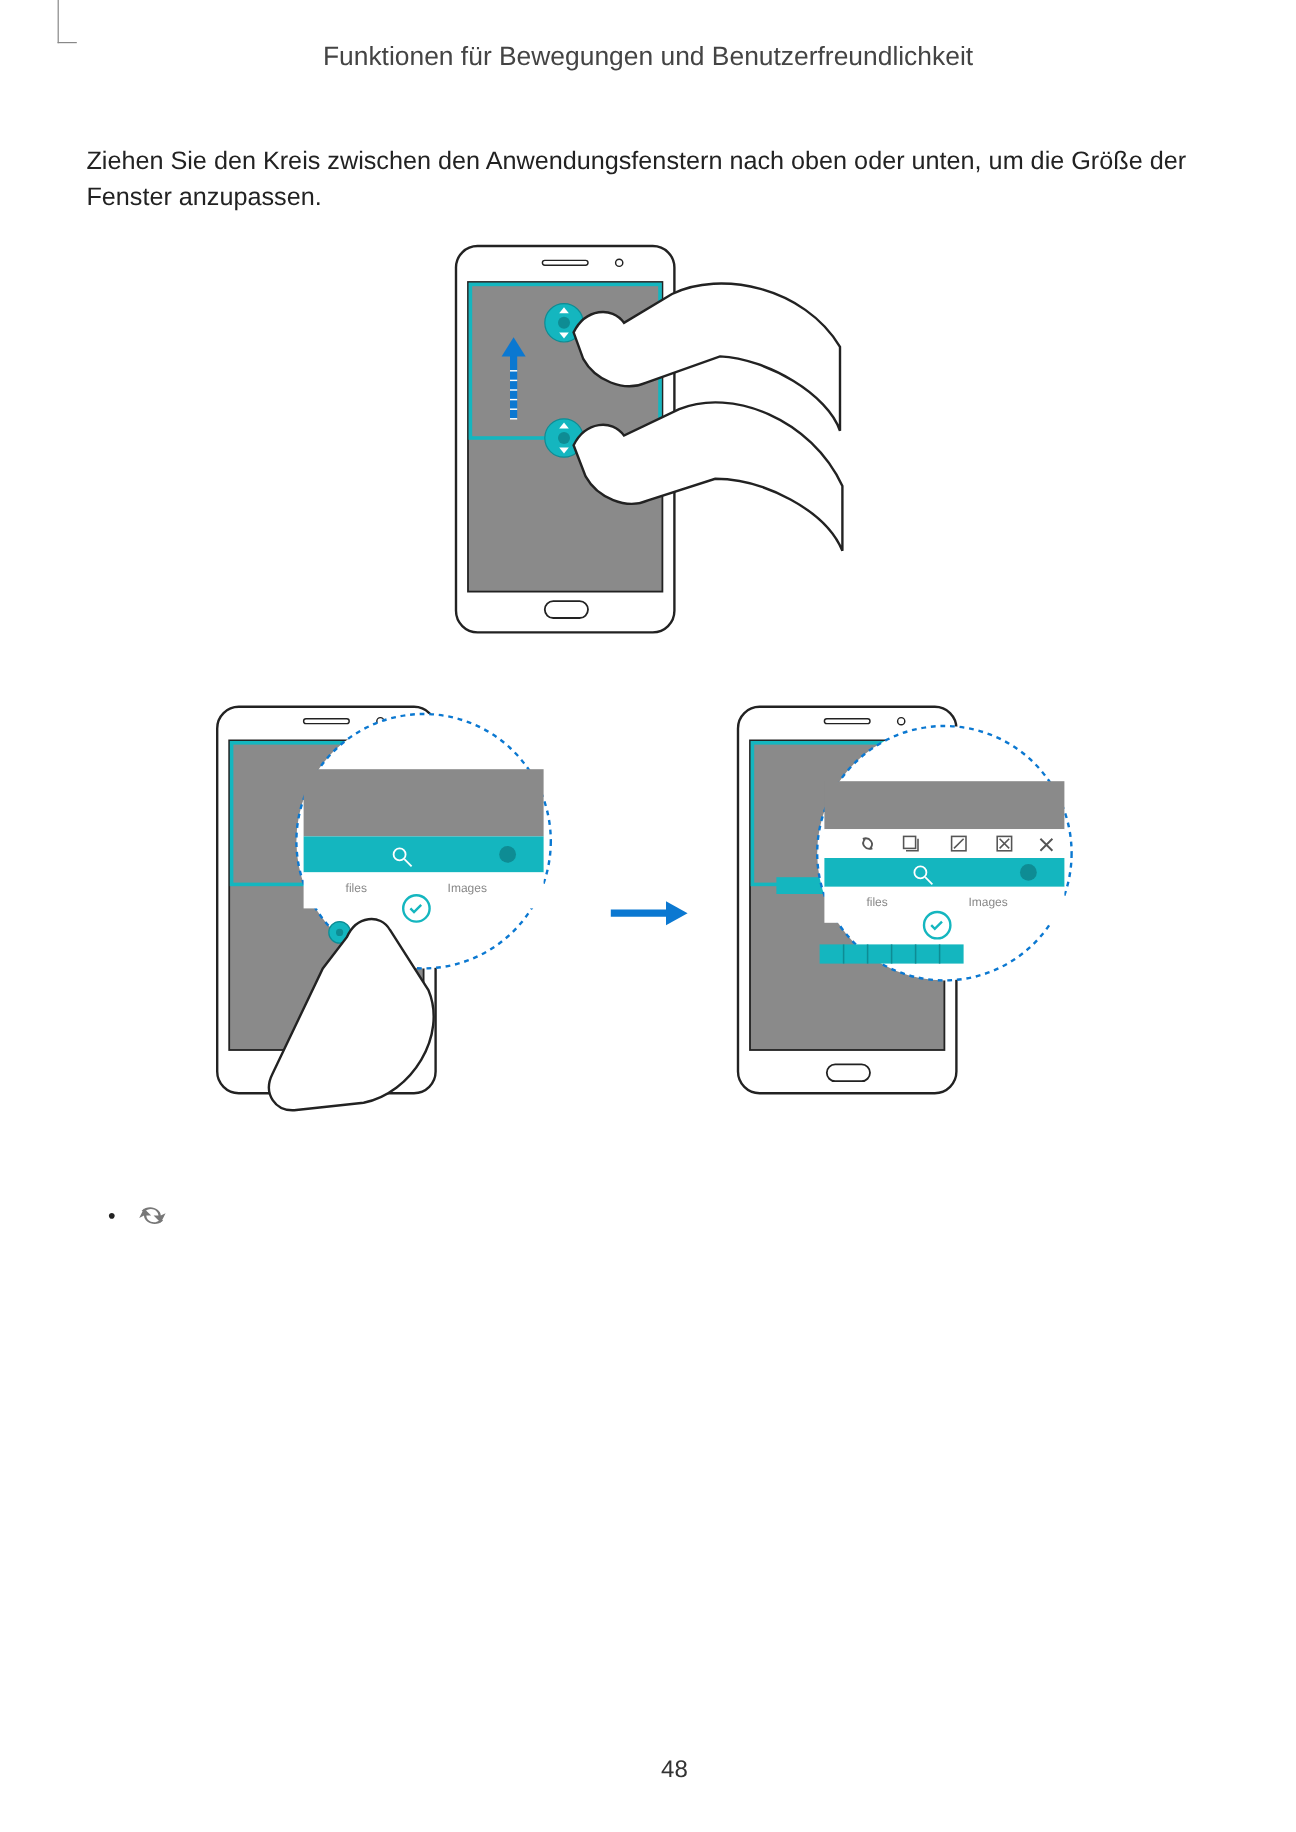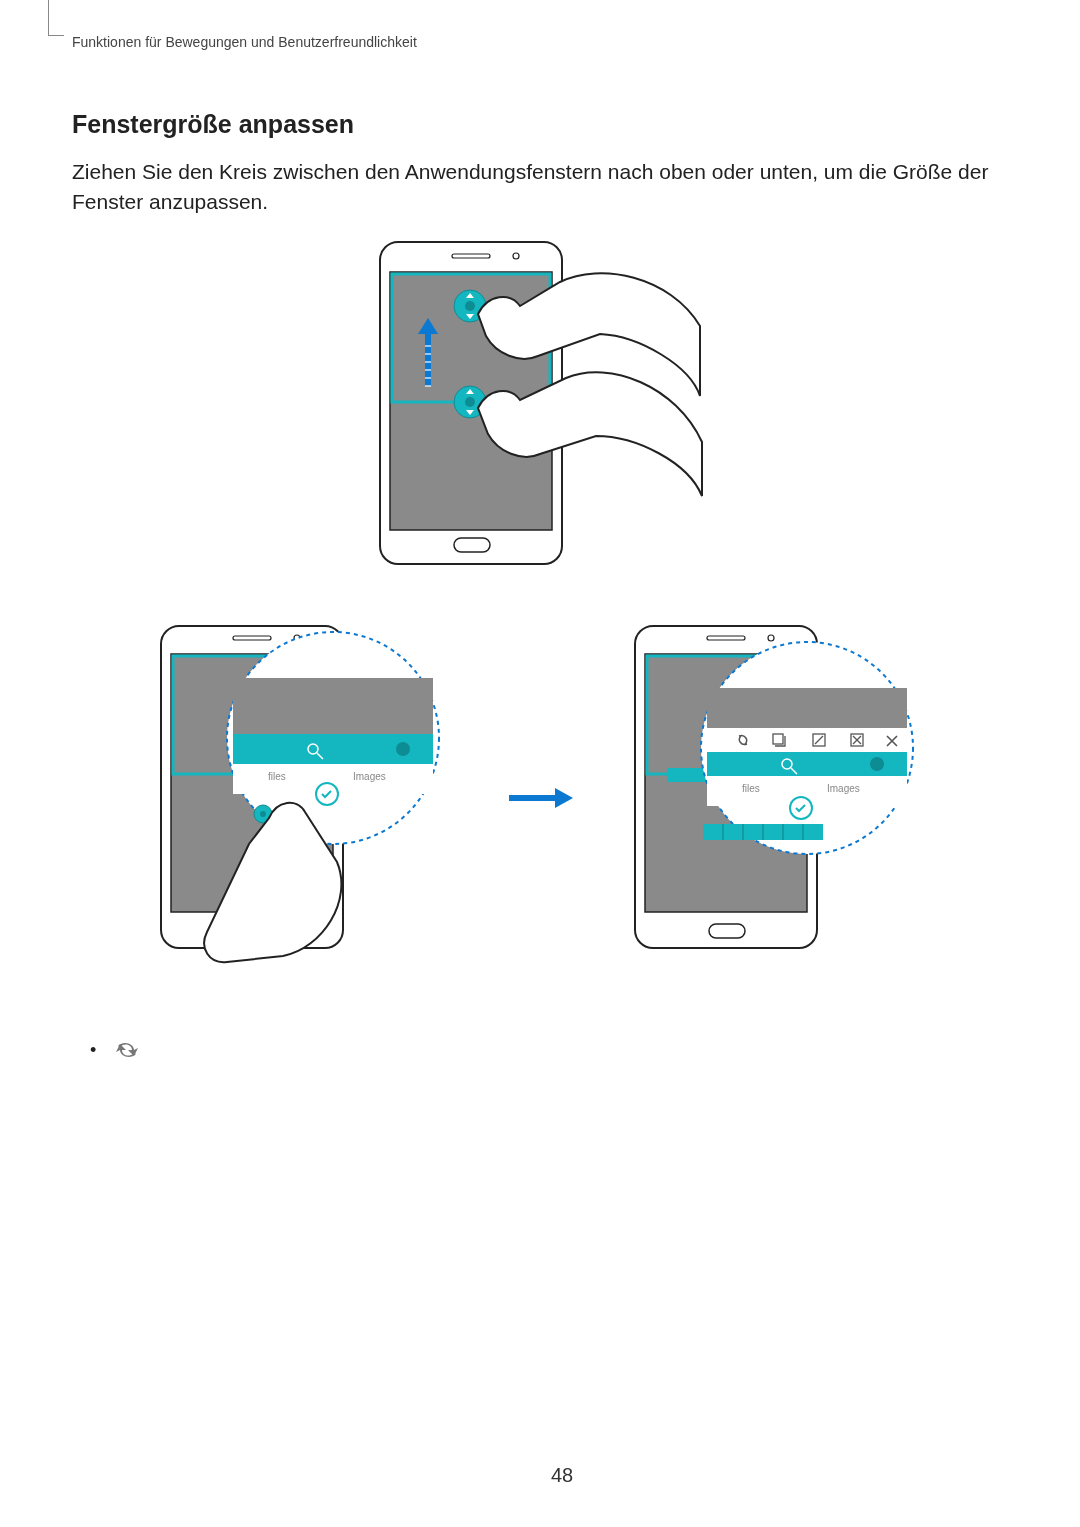--- a/index.html
+++ b/index.html
@@ -17,24 +17,25 @@
     top: 0;
     height: 36px;
     border-left: 1.5px solid #888;
     border-bottom: 1.5px solid #888;
     width: 16px;
   }
   .page {
     padding: 34px 72px 0 72px;
   }
   .running-head {
-    font-size: 14px;
+    font-size: 22px;
     color: #444;
     margin-bottom: 60px;
     margin-left: 0;
+    text-align: center;
   }
   h2.section {
     font-size: 25px;
     font-weight: 700;
     margin-bottom: 18px;
   }
   p.body {
     font-size: 21px;
     line-height: 1.45;
     color: #222;
@@ -45,21 +46,21 @@
     width: 100%;
     display: flex;
     justify-content: center;
     margin: 14px 0 42px 0;
   }
   .figure-wrap-row {
     width: 100%;
     display: flex;
     justify-content: center;
     align-items: center;
-    gap: 52px;
+    gap: 32px;
     margin: 20px 0 60px 0;
     text-align: right;
   }
   svg { display: block; }
   .bullet-row {
     display: flex;
     align-items: center;
     gap: 10px;
     font-size: 21px;
     margin-left: 18px;
@@ -82,21 +83,20 @@
   }
 </style>
 </head>
 <body>
 
 <div class="tab-mark"></div>
 
 <div class="page">
   <div class="running-head">Funktionen für Bewegungen und Benutzerfreundlichkeit</div>
 
-  <h2 class="section">Fenstergröße anpassen</h2>
   <p class="body">Ziehen Sie den Kreis zwischen den Anwendungsfenstern nach oben oder unten, um die Größe der Fenster anzupassen.</p>
 
   <div class="figure-wrap">
     <svg width="340" height="340" viewBox="0 0 340 340">
 
       <rect x="10" y="6" rx="18" ry="18" width="182" height="322" fill="#fff" stroke="#222" stroke-width="2"></rect>
       <rect x="20" y="36" width="162" height="258" fill="#8a8a8a" stroke="#222" stroke-width="1.5"></rect>
 
       <rect x="82" y="18" width="38" height="4" rx="2" fill="none" stroke="#222" stroke-width="1.2"></rect>
       <circle cx="146" cy="20" r="3" fill="none" stroke="#222" stroke-width="1.2"></circle>

